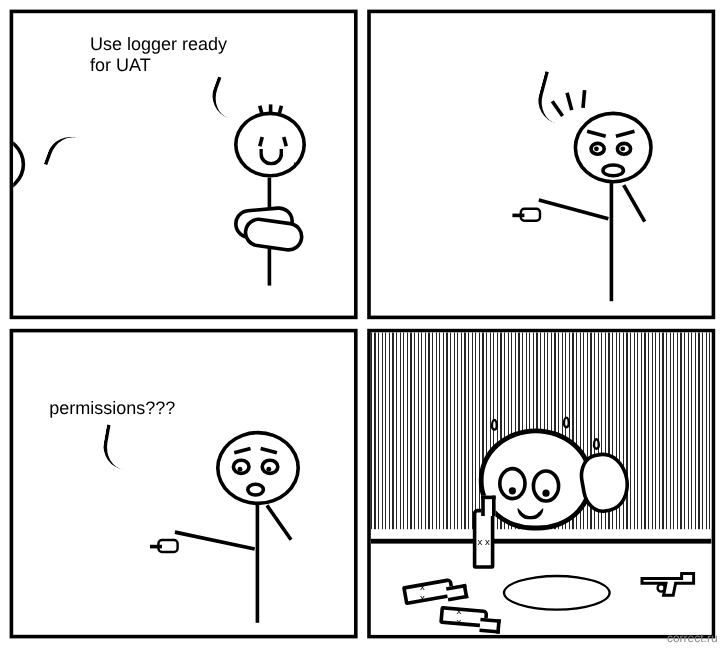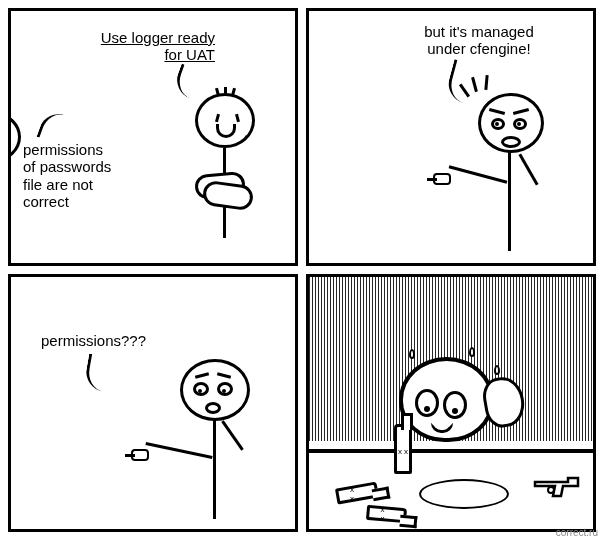--- a/index.html
+++ b/index.html
@@ -257,28 +257,24 @@
     border-radius: 4px;
     background: #fff;
   }
 </style>
 </head>
 <body>
 
 <div class="comic">
 
   <div class="panel">
-    <div class="text" style="left:54px; top:18px; width:150px; text-align:right;text-decoration:underline;">Use logger ready
+    <div class="text" style="left:64px; top:18px; width:150px; text-align:left;">Use logger ready
 for UAT</div>
     <div class="tail" style="left:165px; top:55px; transform:rotate(20deg);"></div>
 
-    <div class="text" style="left:12px; top:130px; width:110px;">permissions
-of passwords
-file are not
-correct</div>
     <div class="tail" style="left:30px; top:100px; height:30px; transform:rotate(200deg) scaleX(-1);"></div>
 
     <div class="p1-guyleft">
       <div class="head" style="left:-30px; top:-20px; width:50px; height:48px;"></div>
     </div>
 
     <div class="p1-guyright">
       <div class="head" style="left:40px; top:0;">
         <div class="hair-tuft" style="left:18px; top:-8px; transform:rotate(-15deg);"></div>
         <div class="hair-tuft" style="left:26px; top:-9px;"></div>
@@ -288,22 +284,20 @@
         <div class="face-happy-mouth" style="left:18px; top:28px;"></div>
         <div style="position:absolute; left:44px; top:38px; font-size:9px;">ﾉ</div>
       </div>
       <div class="body-stick" style="left:68px; top:55px; height:90px;"></div>
       <div class="crossed-arm" style="left:40px; top:80px; transform:rotate(-5deg);"></div>
       <div class="crossed-arm" style="left:48px; top:90px; transform:rotate(8deg);"></div>
     </div>
   </div>
 
   <div class="panel">
-    <div class="text" style="left:90px; top:12px; width:160px; text-align:center;">but it's managed
-under cfengine!</div>
     <div class="tail" style="left:140px; top:50px; height:40px; transform:rotate(15deg);"></div>
 
     <div class="p2-guy">
       <div class="head" style="left:55px; top:20px; width:66px; height:60px;">
         <div class="face-worry-eye" style="left:10px; top:22px;"></div>
         <div class="face-worry-eye" style="left:32px; top:22px;"></div>
         <div style="position:absolute; left:14px; top:26px; width:4px; height:4px; background:#000; border-radius:50%;"></div>
         <div style="position:absolute; left:36px; top:26px; width:4px; height:4px; background:#000; border-radius:50%;"></div>
         <div class="face-worry-mouth" style="left:20px; top:40px; width:20px; height:12px;"></div>
         <div style="position:absolute; left:8px; top:14px; width:16px; height:3px; background:#000; transform:rotate(15deg);"></div>

